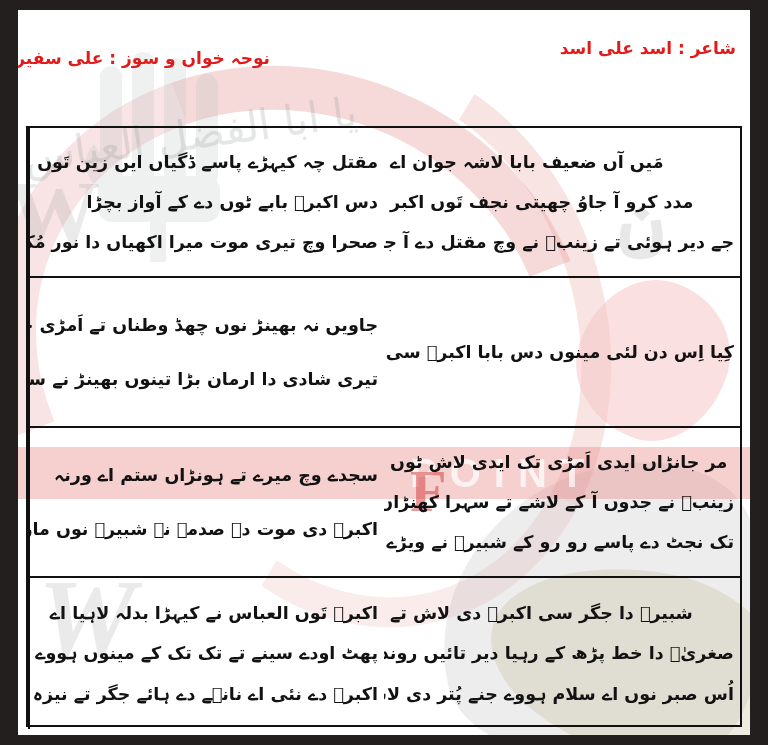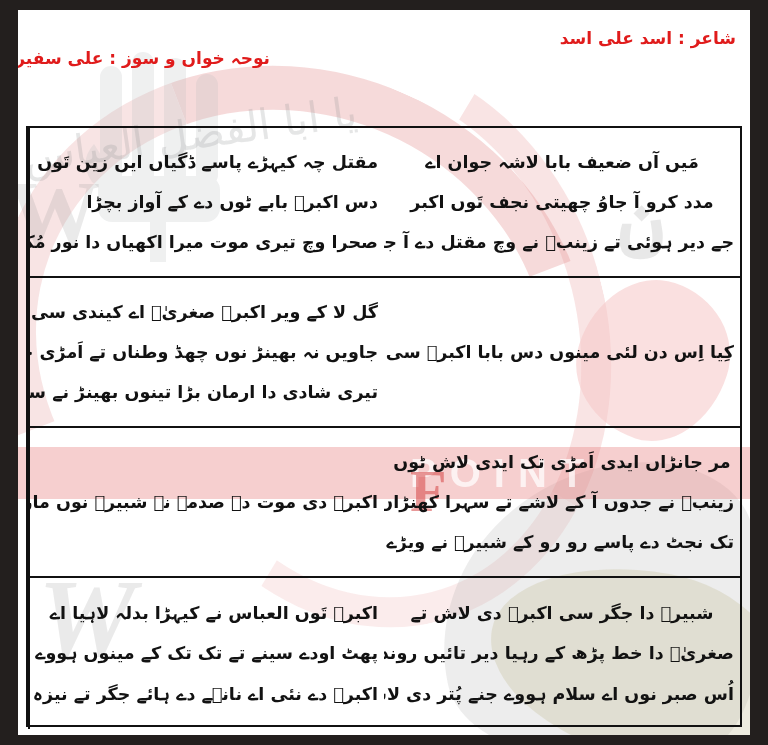--- a/index.html
+++ b/index.html
@@ -108,21 +108,21 @@
 
   
   .header{position:absolute;left:0;top:0;width:732px;height:110px;}
   .credit-line{
     position:absolute; top:26px;
     color:#e01b1b;
     font-size:17px;
     white-space:nowrap;
     font-weight:700;
   }
-  .credit-poet{ right:14px; top:18px; }
+  .credit-poet{ right:14px; top:28px; }
   .credit-title{ right:250px; top:30px; font-size:18px; }
   .credit-reciter{ right:480px; top:38px; }
 
   .refrain{
     position:absolute; top:74px; right:40px; left:240px;
     text-align:center;
     color:#17161a;
     font-size:19px;
     white-space:nowrap;
     font-weight:600;
@@ -157,21 +157,21 @@
   .verse-col.right-col{ border-left:2px solid #111111; }
   .verse-line{
     color:#121212;
     font-size:17.5px;
     line-height:1.15;
     white-space:nowrap;
     letter-spacing:.2px;
     font-weight:600;
   }
   .verse-col.right-col .verse-line{ text-align:right; }
-  .verse-col.left-col  .verse-line{ text-align:center; }
+  .verse-col.left-col  .verse-line{ text-align:left; }
 </style>
 </head>
 <body>
 
 <div class="page">
 
   <div class="wm wm-ribbon1"></div>
   <div class="wm wm-ribbon2"></div>
   <div class="wm wm-blob"></div>
 
@@ -218,33 +218,33 @@
         <div class="verse-line">دس اکبرؑ بابے ٹوں دے کے آواز بچڑا</div>
         <div class="verse-line">صحرا وچ تیری موت میرا اکھیاں دا نور مُکایا</div>
       </div>
     </div>
 
     <div class="verse-row">
       <div class="verse-col left-col">
         <div class="verse-line">کِیا اِس دن لئی مینوں دس بابا اکبرؑ سی جوان مَیں کیتا</div>
       </div>
       <div class="verse-col right-col">
-        <div class="verse-line">گل لا کے ویر اکبرؑ صغریٰؑ اے کیندی سی</div>
         <div class="verse-line">جاویں نہ بھینڑ نوں چھڈ وطناں تے اَمڑی جایا</div>
         <div class="verse-line">تیری شادی دا ارمان بڑا تینوں بھینڑ نے سہرا لانڑا</div>
       </div>
     </div>
 
     <div class="verse-row">
       <div class="verse-col left-col">
         <div class="verse-line">مر جانڑاں ایدی اَمڑی تک ایدی لاش ٹوں</div>
         <div class="verse-line">زینبؑ نے جدوں آ کے لاشے تے سہرا کھنڑاں</div>
         <div class="verse-line">تک نجٹ دے پاسے رو رو کے شبیرؑ نے ویڑے پایا</div>
       </div>
       <div class="verse-col right-col">
+        <div class="verse-line">سجدے وچ میرے تے ہونڑاں ستم اے ورنہ</div>
         <div class="verse-line">اکبرؑ دی موت دے صدمے نے شبیرؑ نوں مار مُکایا</div>
       </div>
     </div>
 
     <div class="verse-row">
       <div class="verse-col left-col">
         <div class="verse-line">شبیرؑ دا جگر سی اکبرؑ دی لاش تے</div>
         <div class="verse-line">صغریٰؑ دا خط پڑھ کے رہیا دیر تائیں روندا</div>
         <div class="verse-line" id="final-line">اُس صبر نوں اے سلام ہووے جنے پُتر دی لاش ٹوں چایا</div>
       </div>

